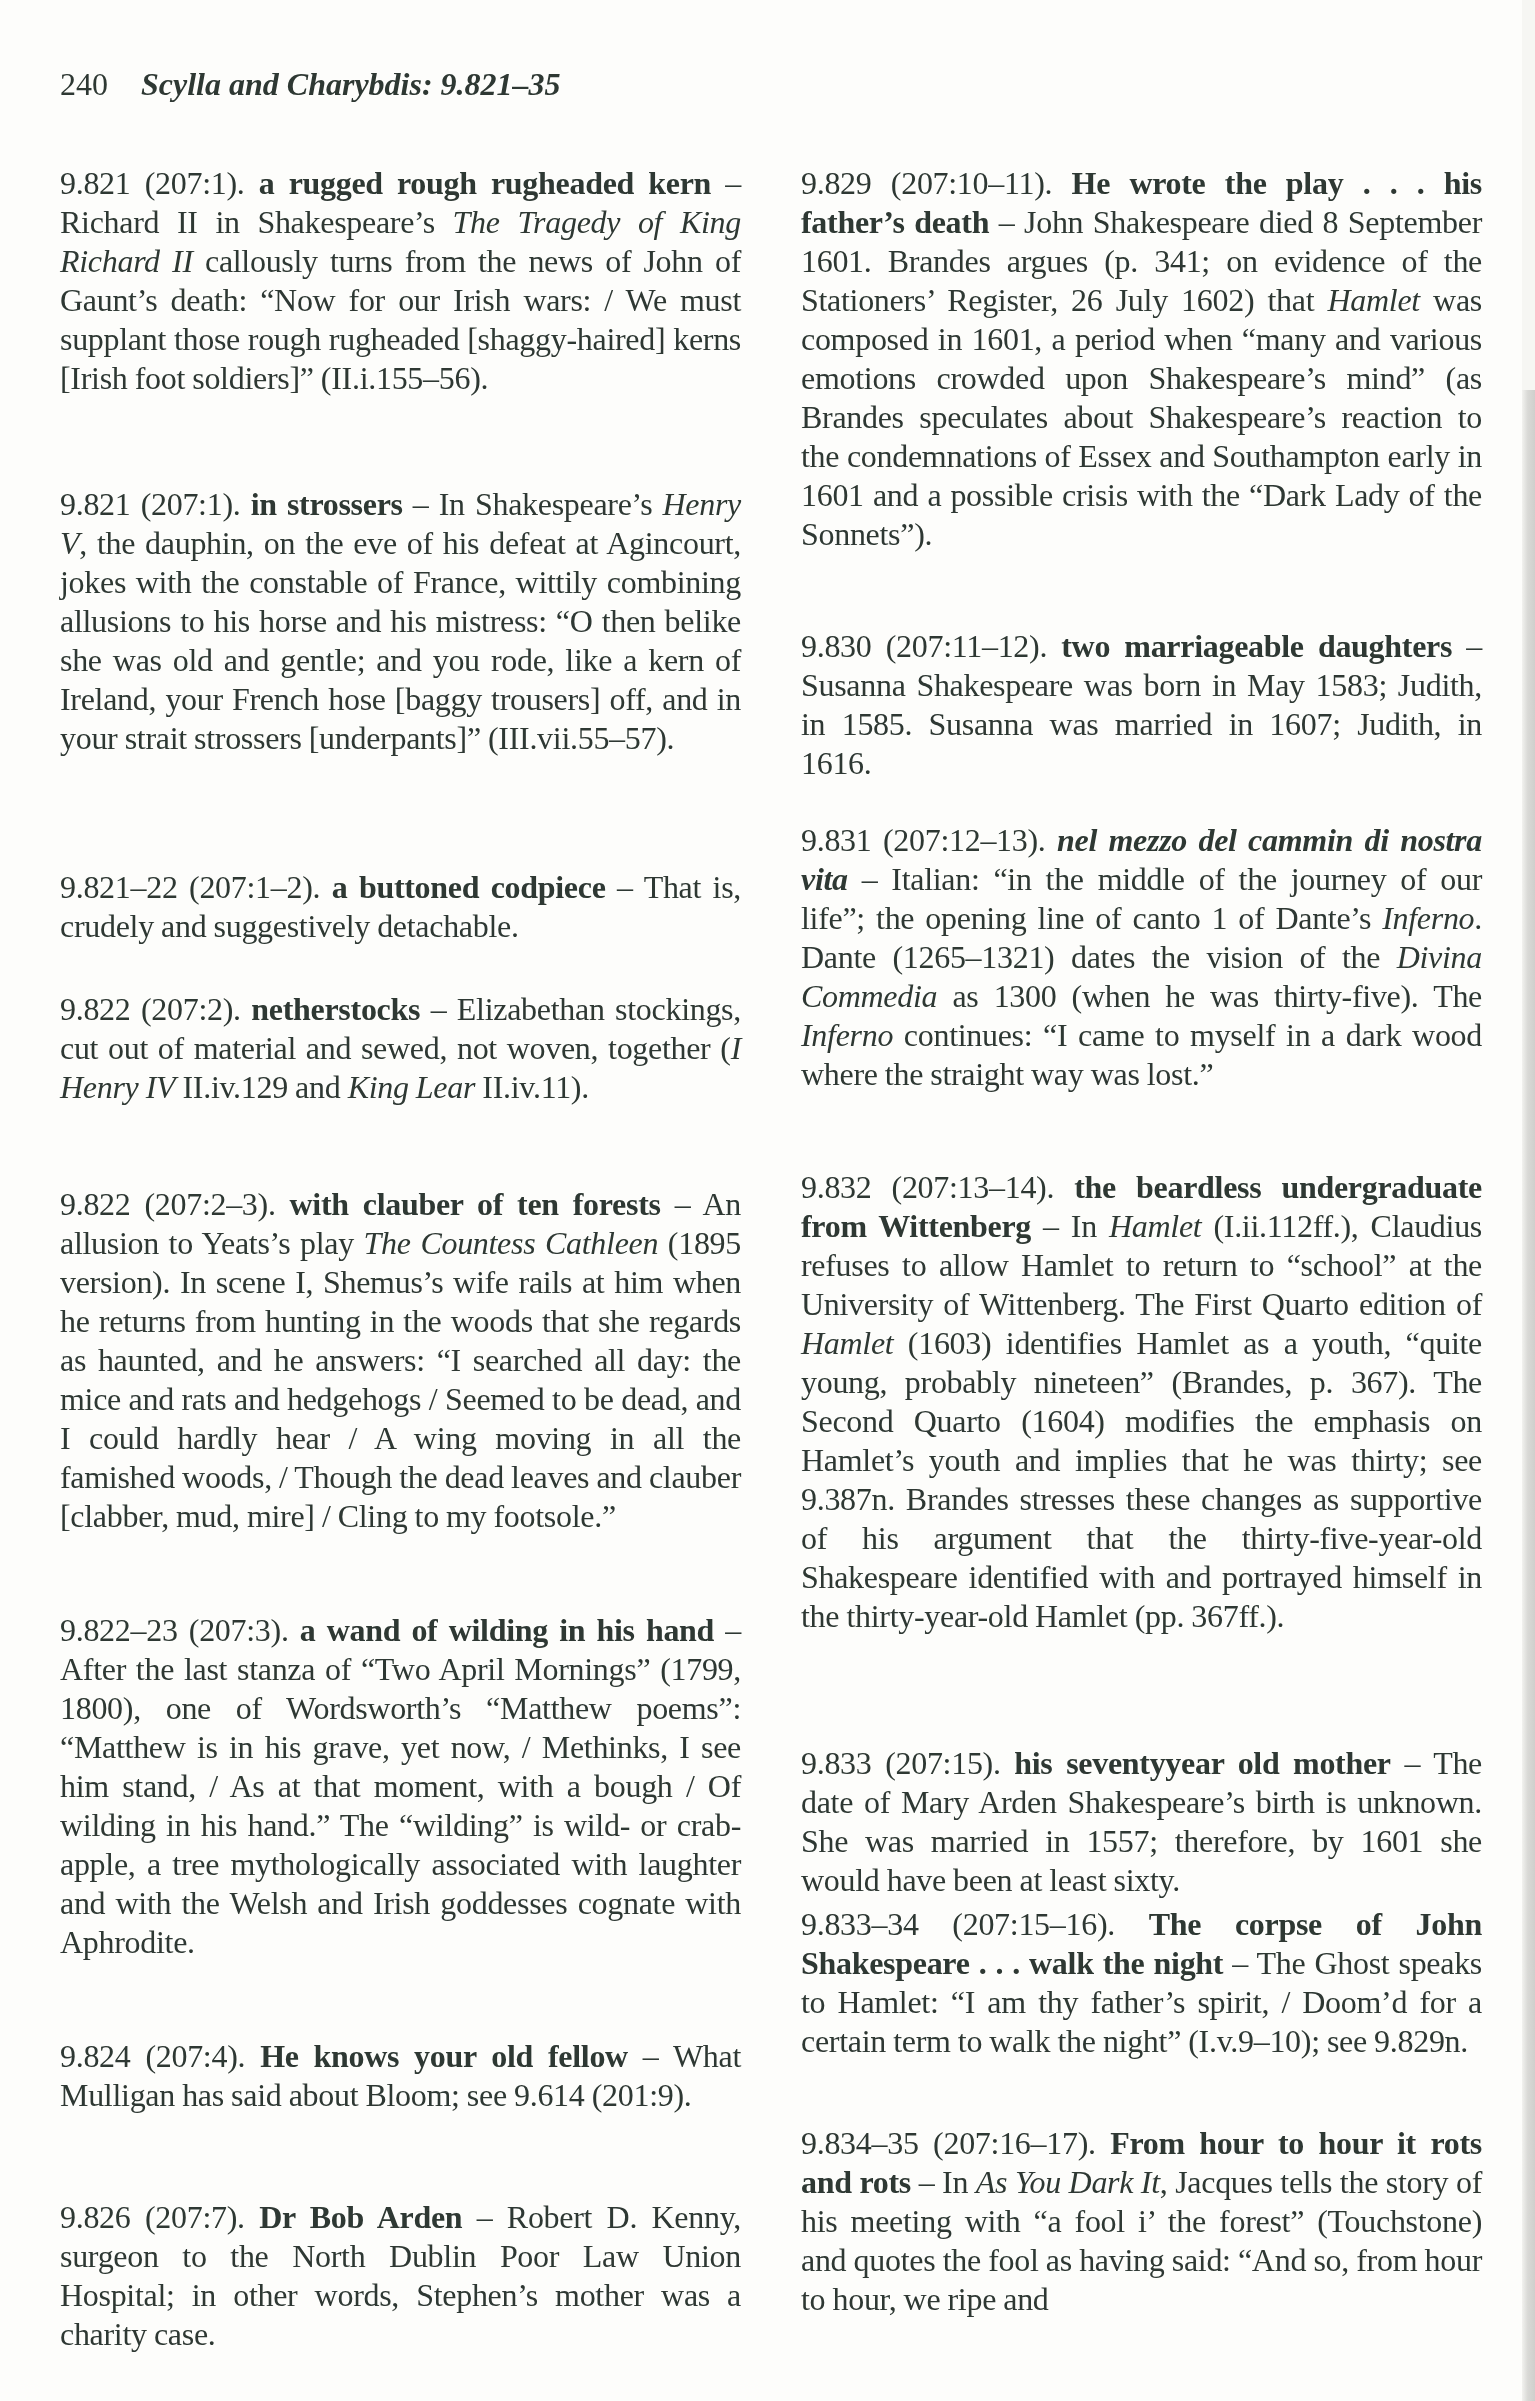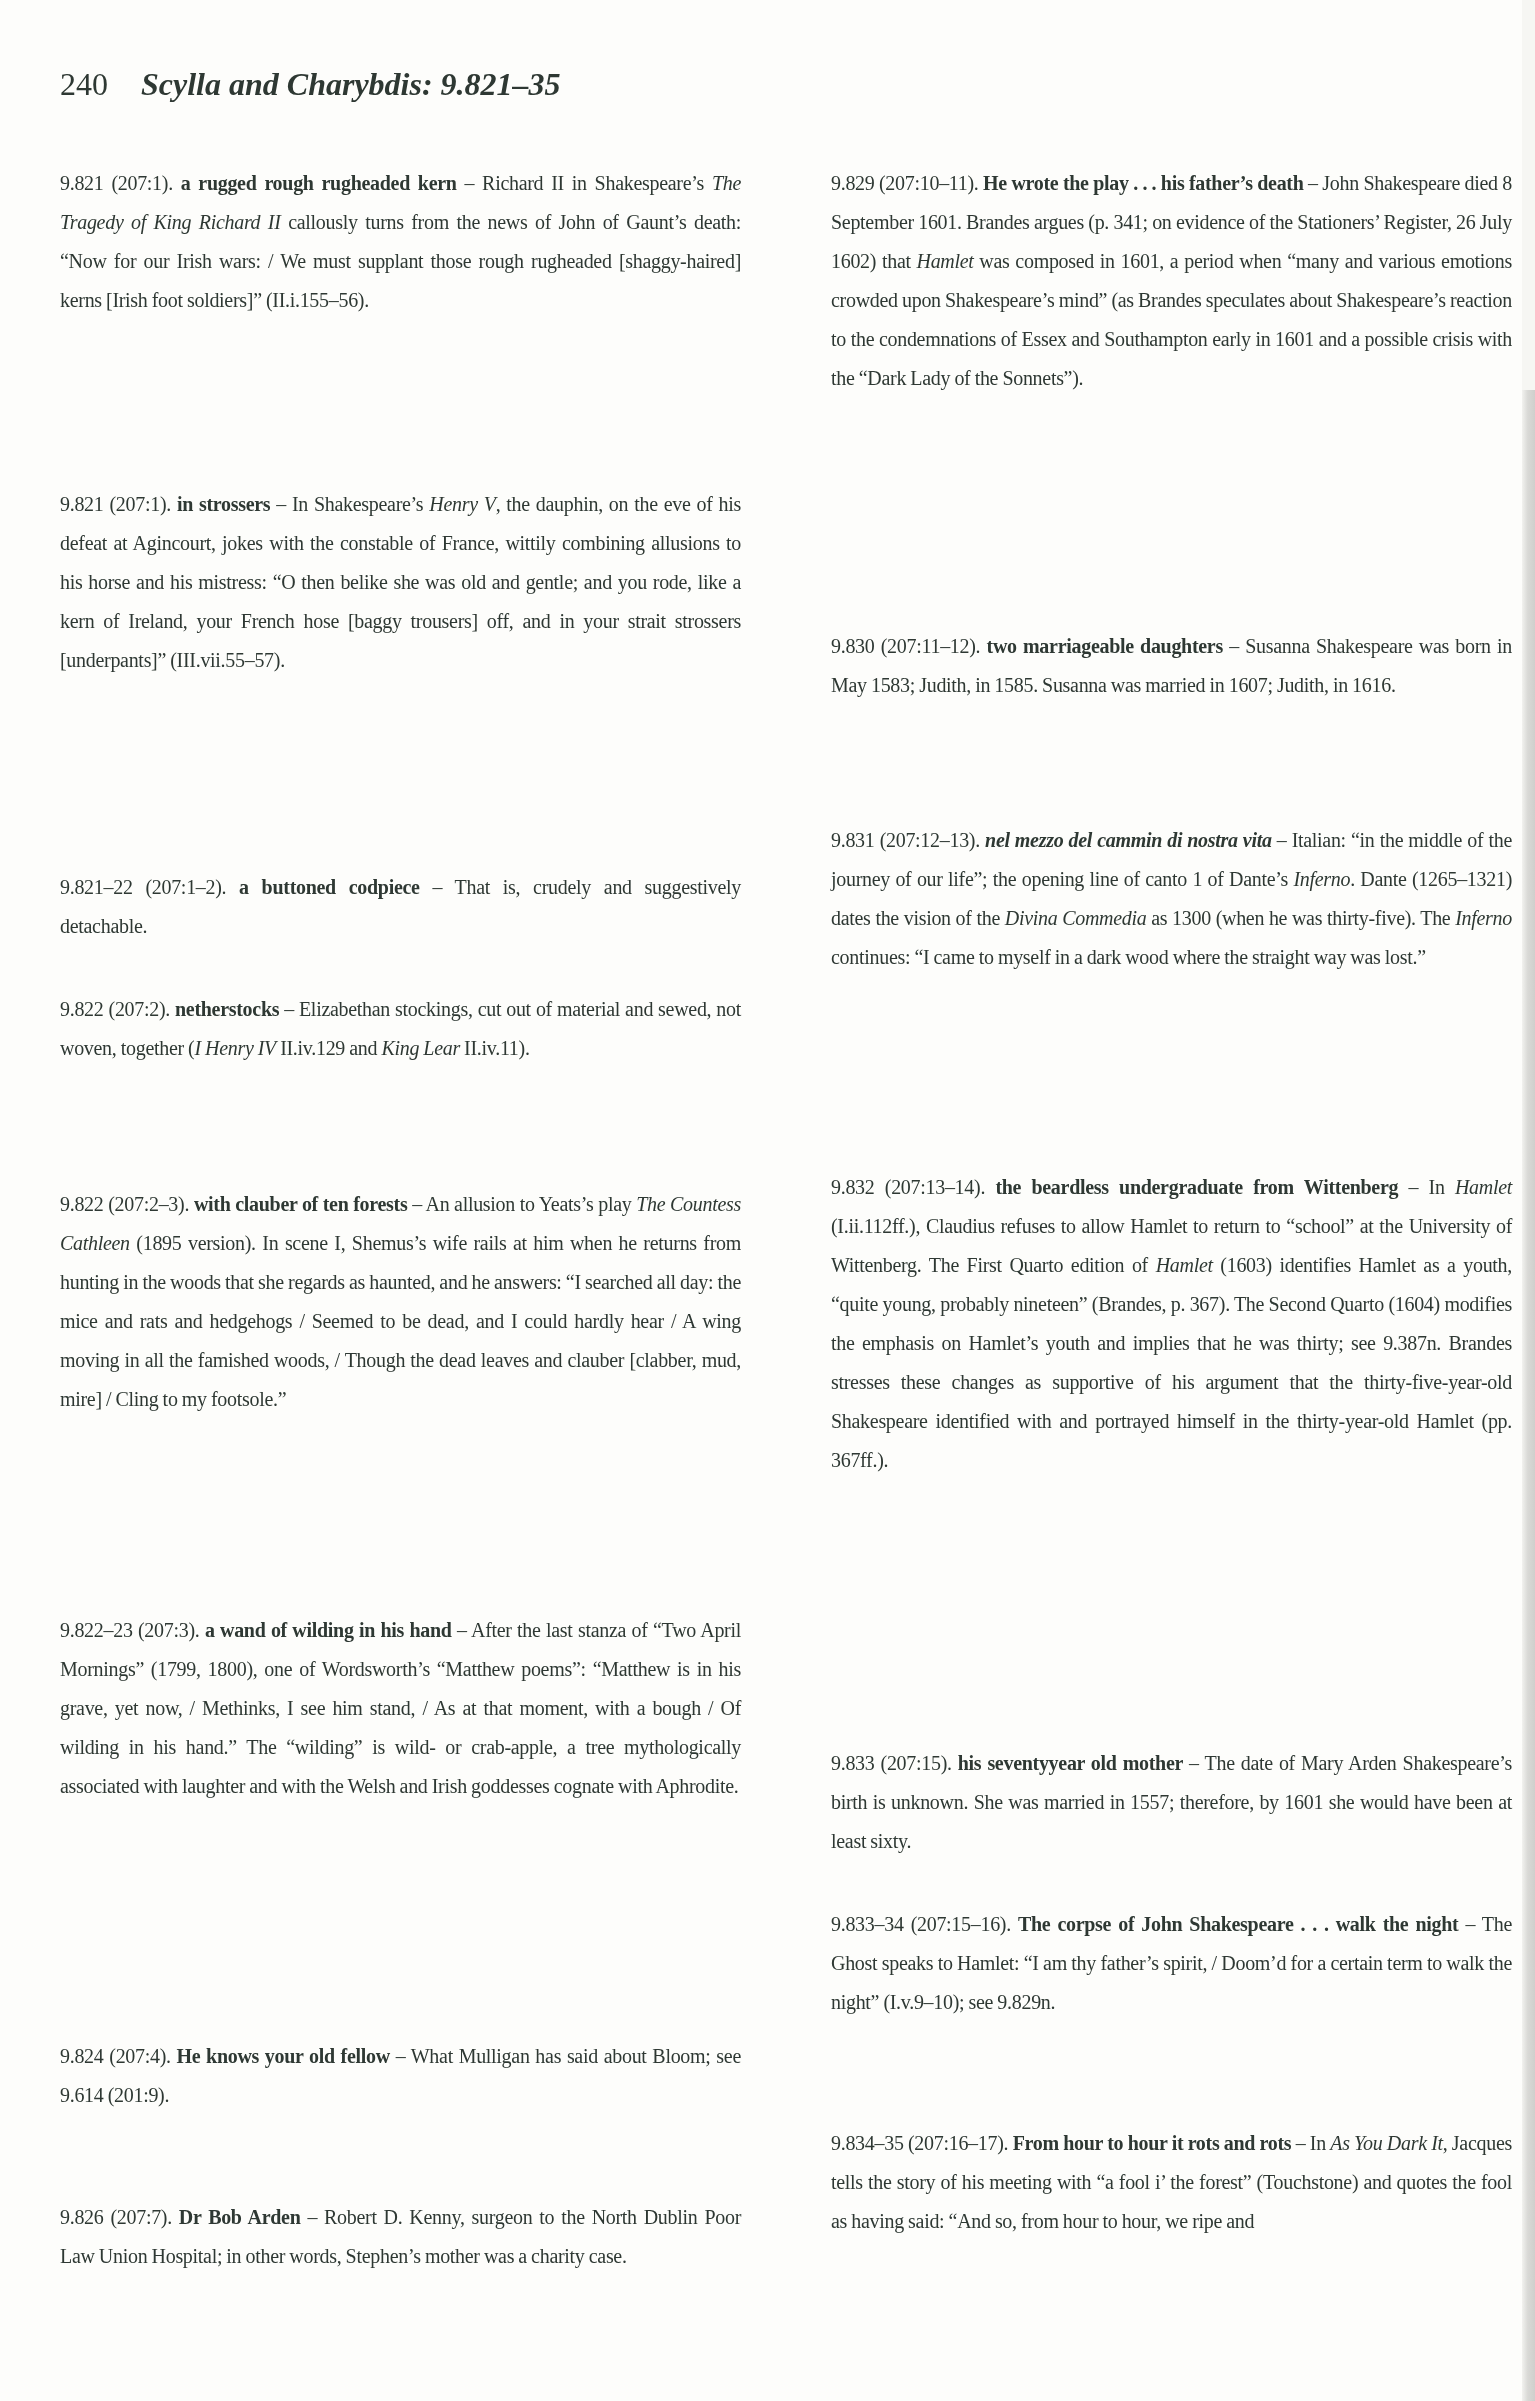--- a/index.html
+++ b/index.html
@@ -18,29 +18,29 @@
     background: #f6f6f3;
   }
   .running-head {
     position: absolute; left: 60px; top: 65px;
     font-size: 32px; line-height: 39px; white-space: nowrap;
   }
   .running-head .folio { margin-right: 25px; margin-top: 7px; }
   .running-head .title { font-style: italic; font-weight: bold; }
   .entry {
     position: absolute; width: 681px;
-    font-size: 20px; line-height: 39px;
+    font-size: 32px; line-height: 39px;
     text-align: justify; hyphens: manual;
     letter-spacing: -0.3px; word-spacing: -0.5px;
   }
   .entry .b  { font-weight: bold; }
   .entry .i  { font-style: italic; }
   .entry .bi { font-weight: bold; font-style: italic; }
   .col-left  { left: 60px; }
-  .col-right { left: 831px; }
+  .col-right { left: 801px; }
 </style>
 </head>
 <body>
 
 <div class="edge-strip"></div>
 <div class="edge-strip-top"></div>
 
 <div class="running-head">
   <span class="folio">240</span>
   <span class="title">Scylla and Charybdis: 9.821–35</span>

